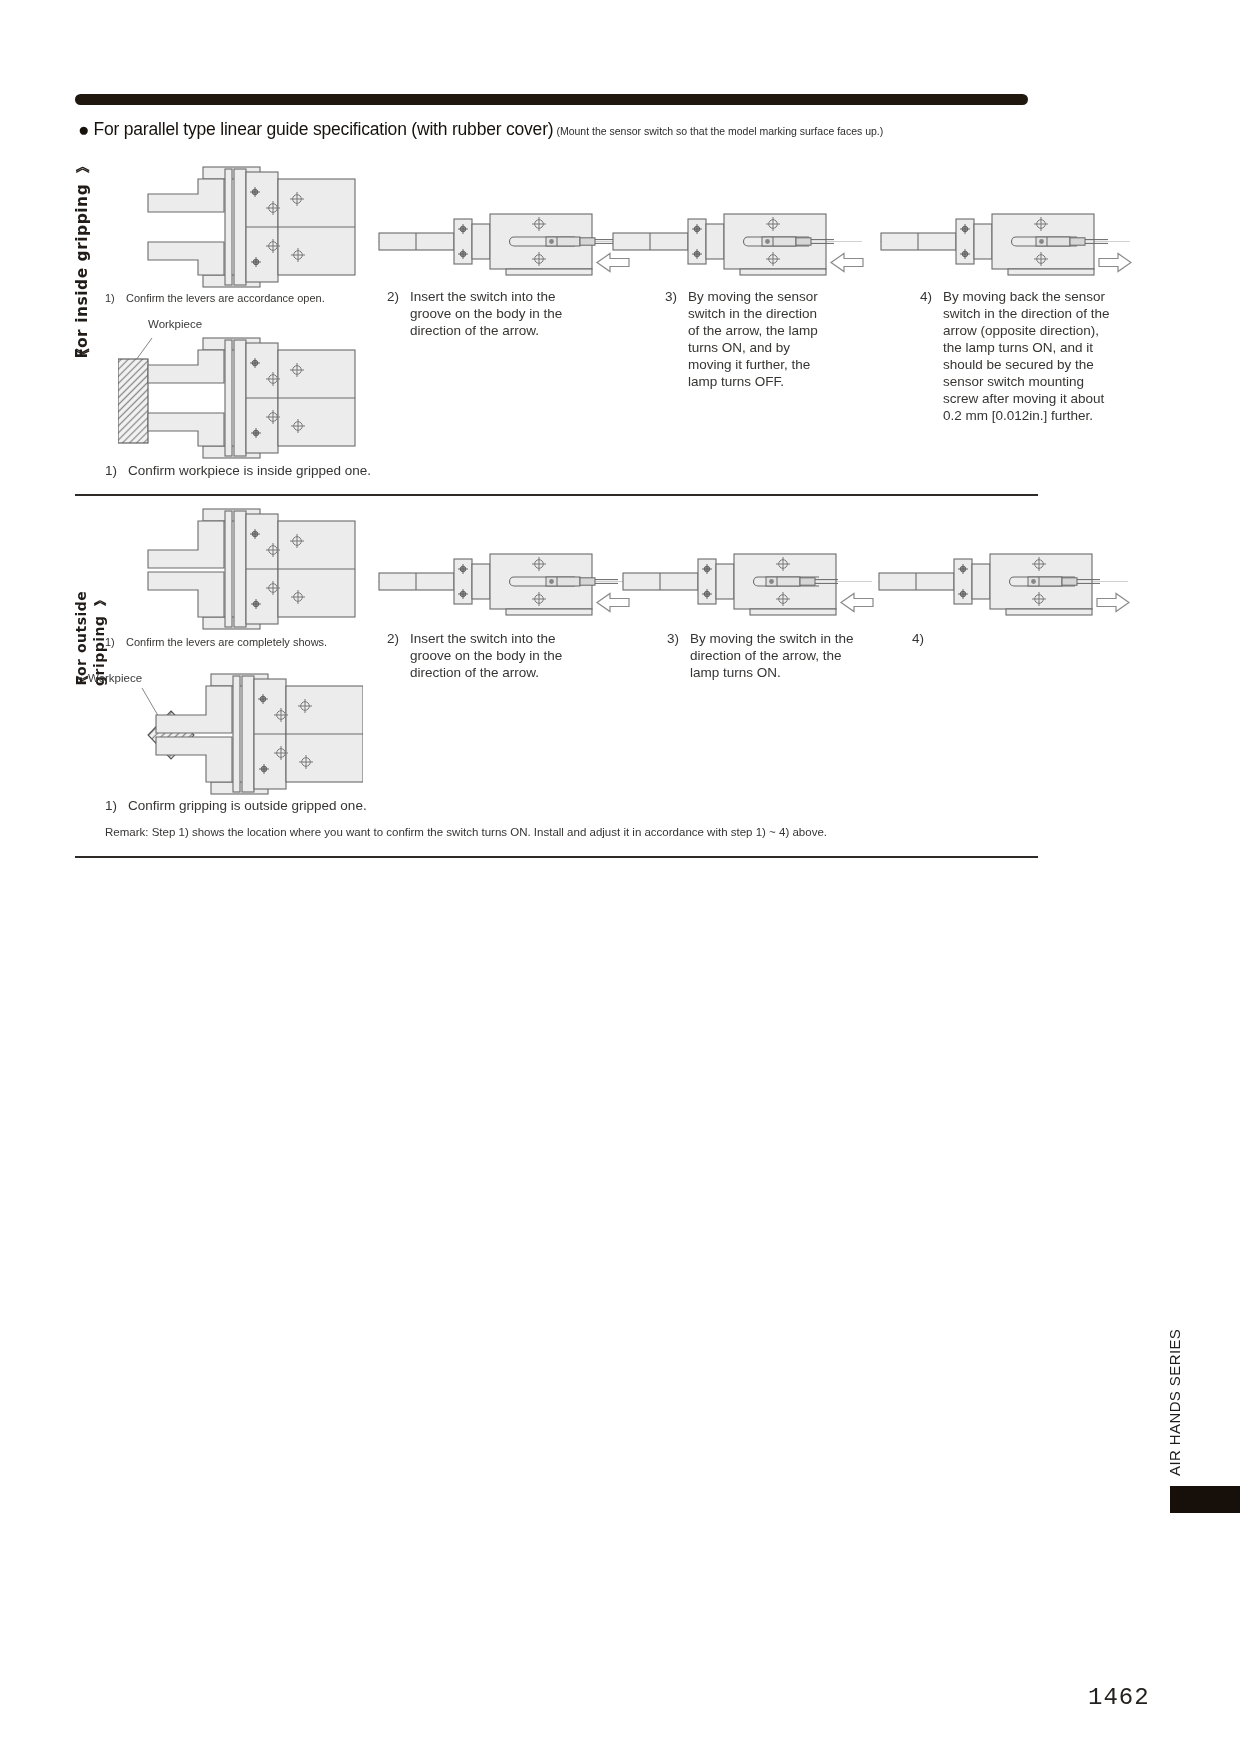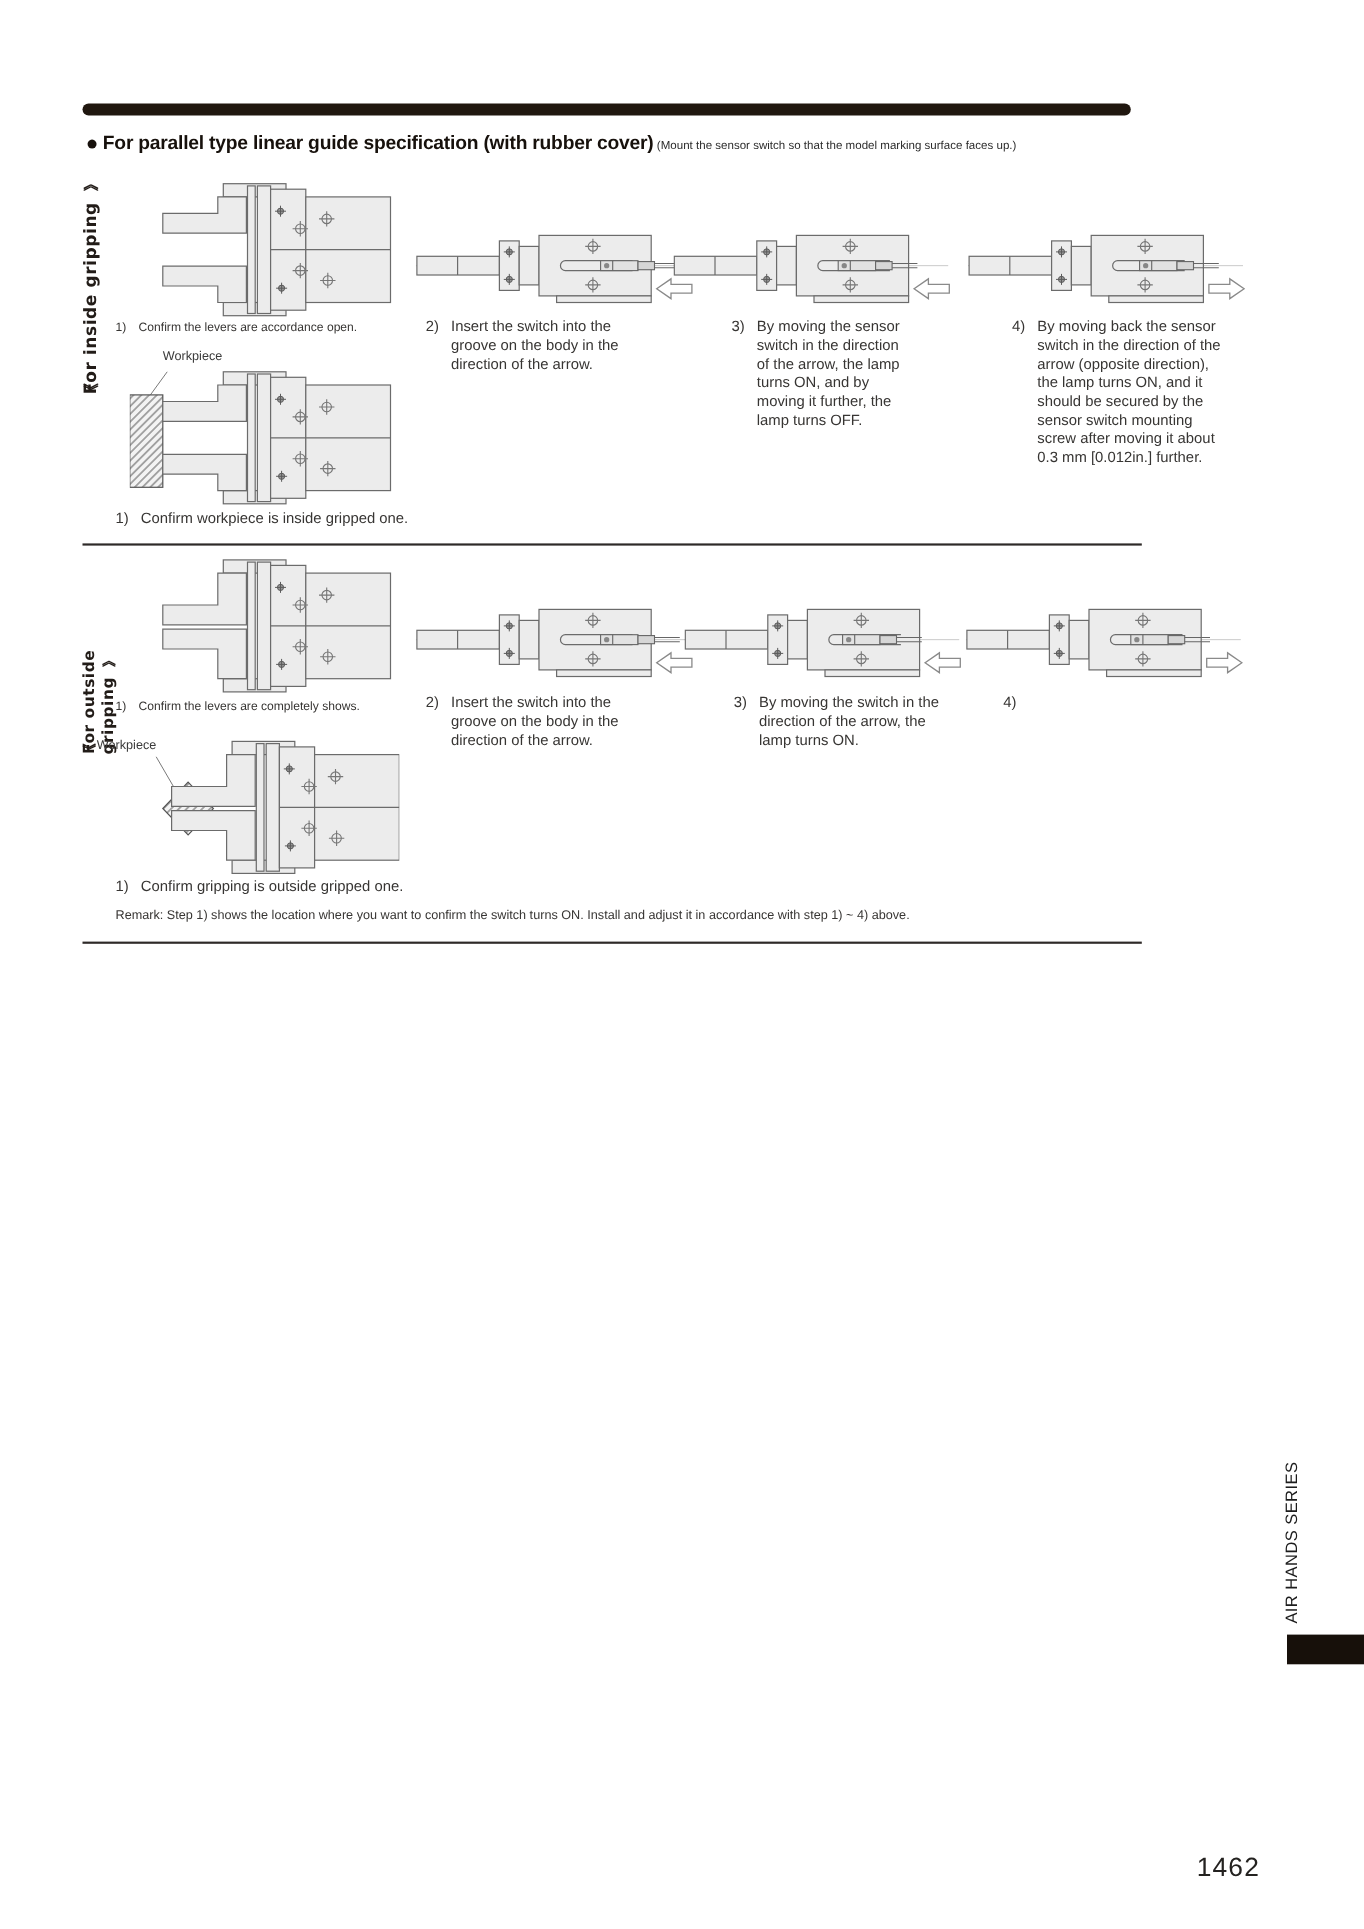--- a/index.html
+++ b/index.html
@@ -4,41 +4,41 @@
 <style>
   html,body{margin:0;padding:0;background:#fff;}
   .page{
     position:relative;width:1240px;height:1754px;background:#ffffff;overflow:hidden;
     font-family:"Liberation Sans","DejaVu Sans",sans-serif;color:#343434;
   }
   .abs{position:absolute;}
   .top-bar{position:absolute;left:75px;top:94px;width:953px;height:11px;background:#20170f;border-radius:5.5px;}
   .header{position:absolute;left:78px;top:119px;display:flex;align-items:baseline;white-space:nowrap;}
   .header .bullet{font-size:19px;color:#17110c;margin-right:4px;line-height:1;position:relative;top:1px;}
-  .header .title{font-size:17.5px;font-weight:bold;color:#17110c;letter-spacing:-0.2px;margin:0;}
+  .header .title{font-size:17.5px;font-weight:normal;color:#17110c;letter-spacing:-0.2px;margin:0;}
   .header .note{font-size:10.5px;color:#2c2c2c;margin-left:3px;}
   .vlabel{
     position:absolute;writing-mode:vertical-rl;transform:rotate(180deg);
     font-weight:bold;color:#221c18;letter-spacing:0.5px;
     font-family:"DejaVu Sans","Liberation Sans",sans-serif;
   }
   .series-vlabel{
     position:absolute;writing-mode:vertical-rl;transform:rotate(180deg);
     font-size:15px;color:#1c1c1c;letter-spacing:0.4px;font-weight:normal;
   }
   .step{position:absolute;display:flex;font-size:13.5px;line-height:1.26;color:#373533;}
   .step .num{flex:0 0 23px;}
   .step .txt{white-space:pre-line;}
   .step.small{font-size:11px;}
   .step.small .num{flex:0 0 21px;}
   .wp-label{position:absolute;font-size:11.5px;color:#3a3a3a;}
   .divider{position:absolute;left:75px;width:963px;height:1.5px;background:#2e2a28;}
   .remark{position:absolute;left:105px;top:826px;font-size:11.5px;color:#373533;white-space:nowrap;}
   .black-tab{position:absolute;left:1170px;top:1486px;width:70px;height:27px;background:#17100a;}
-  .page-number{position:absolute;left:1088px;top:1684px;font-size:24px;letter-spacing:1px;color:#242220;}
+  .page-number{position:absolute;left:1088px;top:1684px;font-size:24px;letter-spacing:1px;color:#242220;font-family:Liberation Mono, monospace;}
   svg{display:block;}
 </style>
 </head>
 <body>
 
 <svg width="0" height="0" style="position:absolute" aria-hidden="true">
   <defs>
     <pattern id="hatch" patternUnits="userSpaceOnUse" width="5" height="5" patternTransform="rotate(45)">
       <rect width="5" height="5" fill="#f3f3f3"></rect>
       <line x1="2.5" y1="0" x2="2.5" y2="5" stroke="#8a8a8a" stroke-width="1.3"></line>
@@ -189,21 +189,21 @@
   </svg>
   <div class="step" style="left:920px;top:288px;width:230px;">
     <span class="num">4)</span>
     <span class="txt">By moving back the sensor
 switch in the direction of the
 arrow (opposite direction),
 the lamp turns ON, and it
 should be secured by the
 sensor switch mounting
 screw after moving it about
-0.3 mm [0.012in.] further.</span>
+0.2 mm [0.012in.] further.</span>
   </div>
 
   <div class="divider" style="top:494px;"></div>
 
   <div class="vlabel" style="left:72px;top:516px;height:170px;font-size:14px;">《For outside gripping》</div>
 
   <svg class="abs" style="left:140px;top:508px;" width="217" height="124" viewBox="0 0 217 124">
     <use href="#grip-closed"></use>
   </svg>
 

